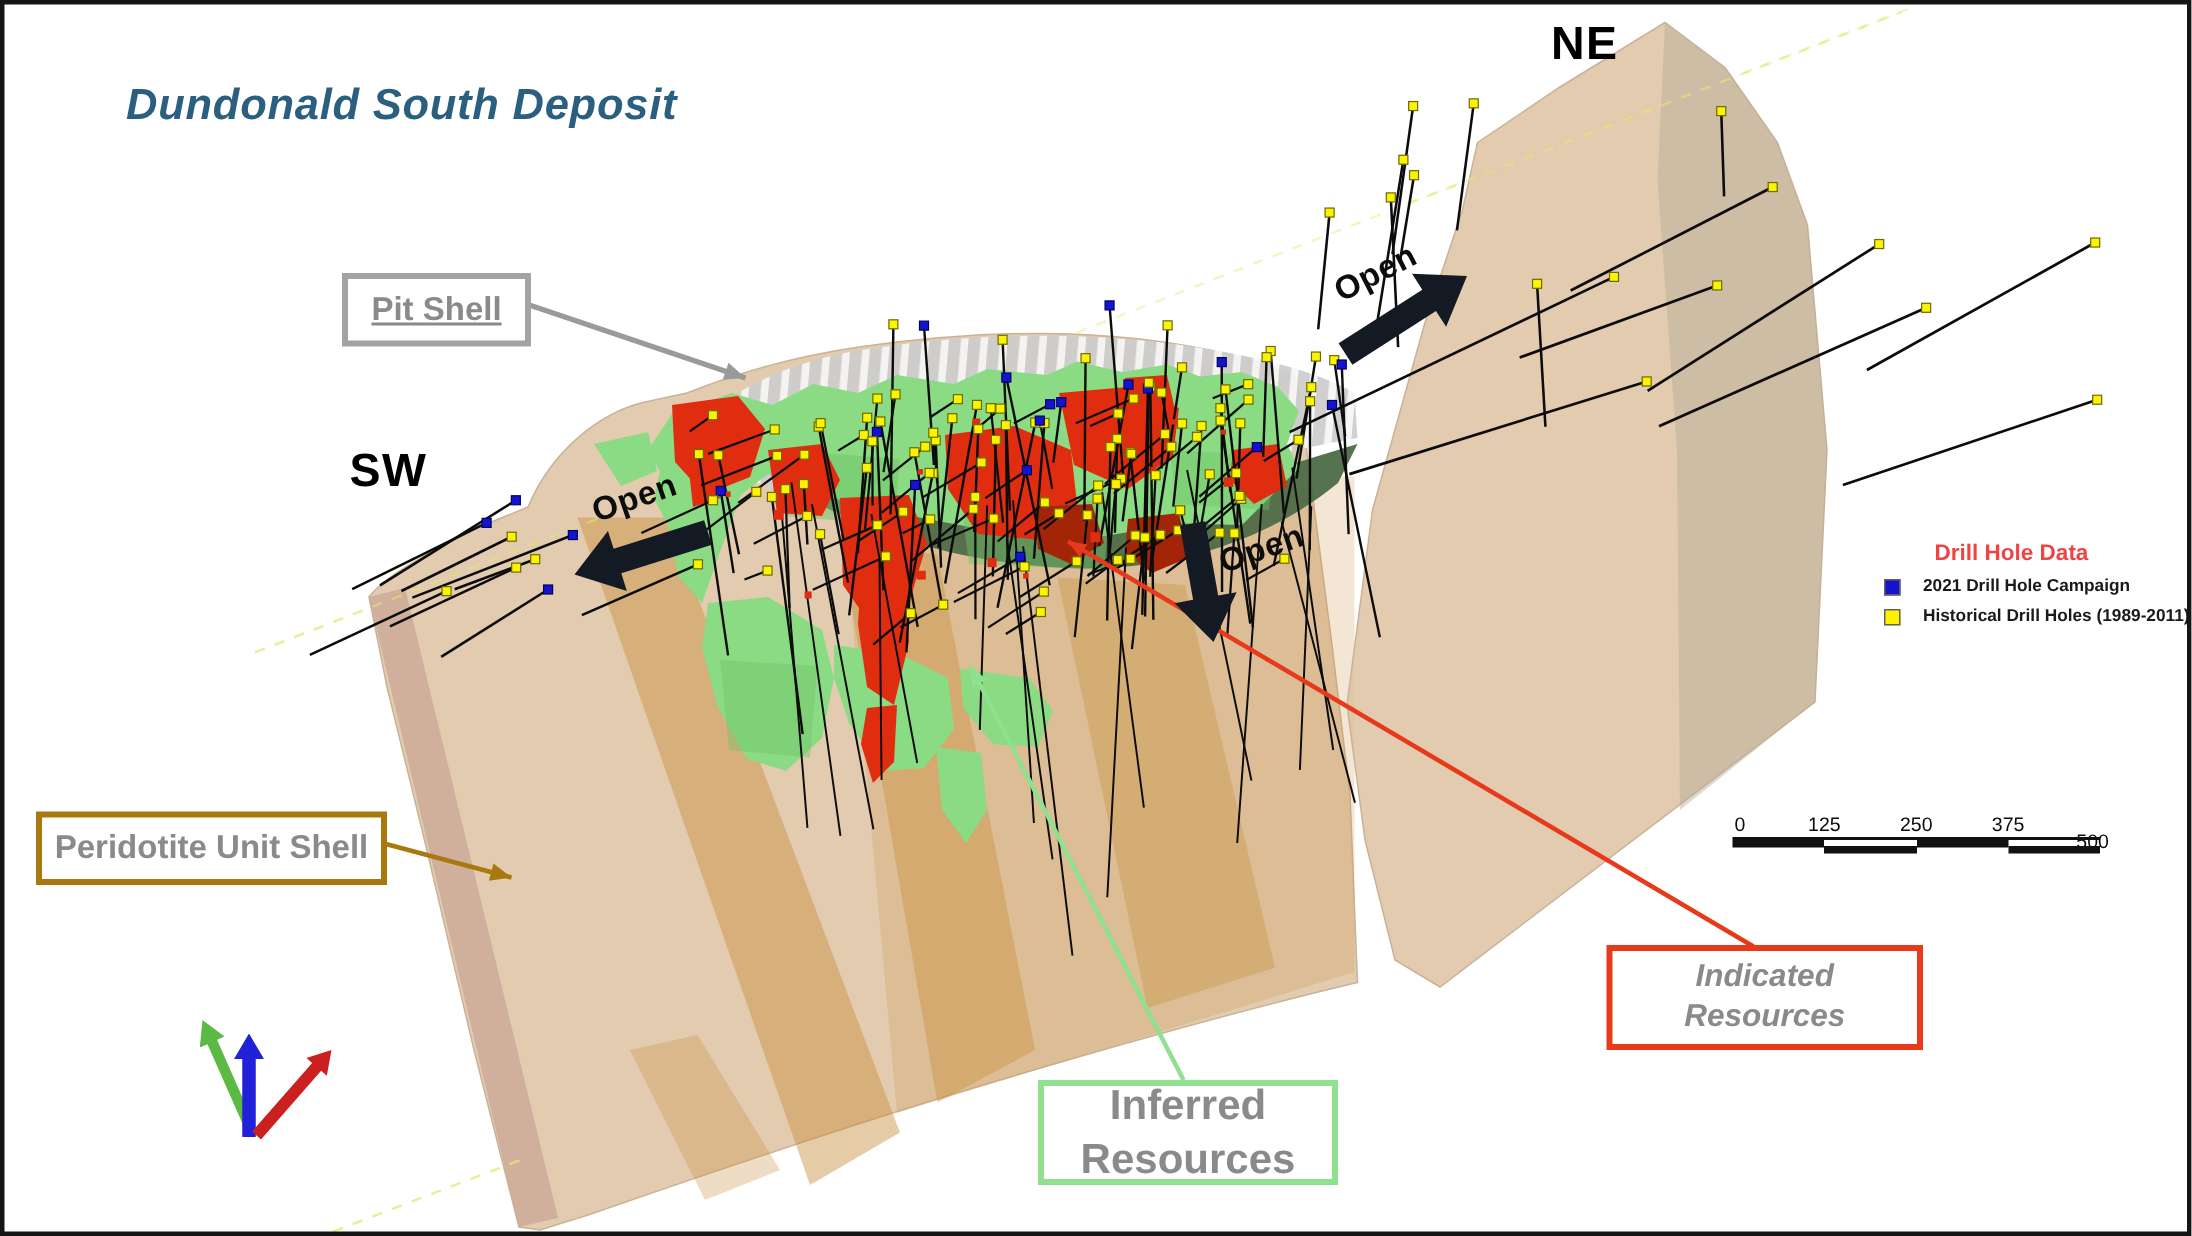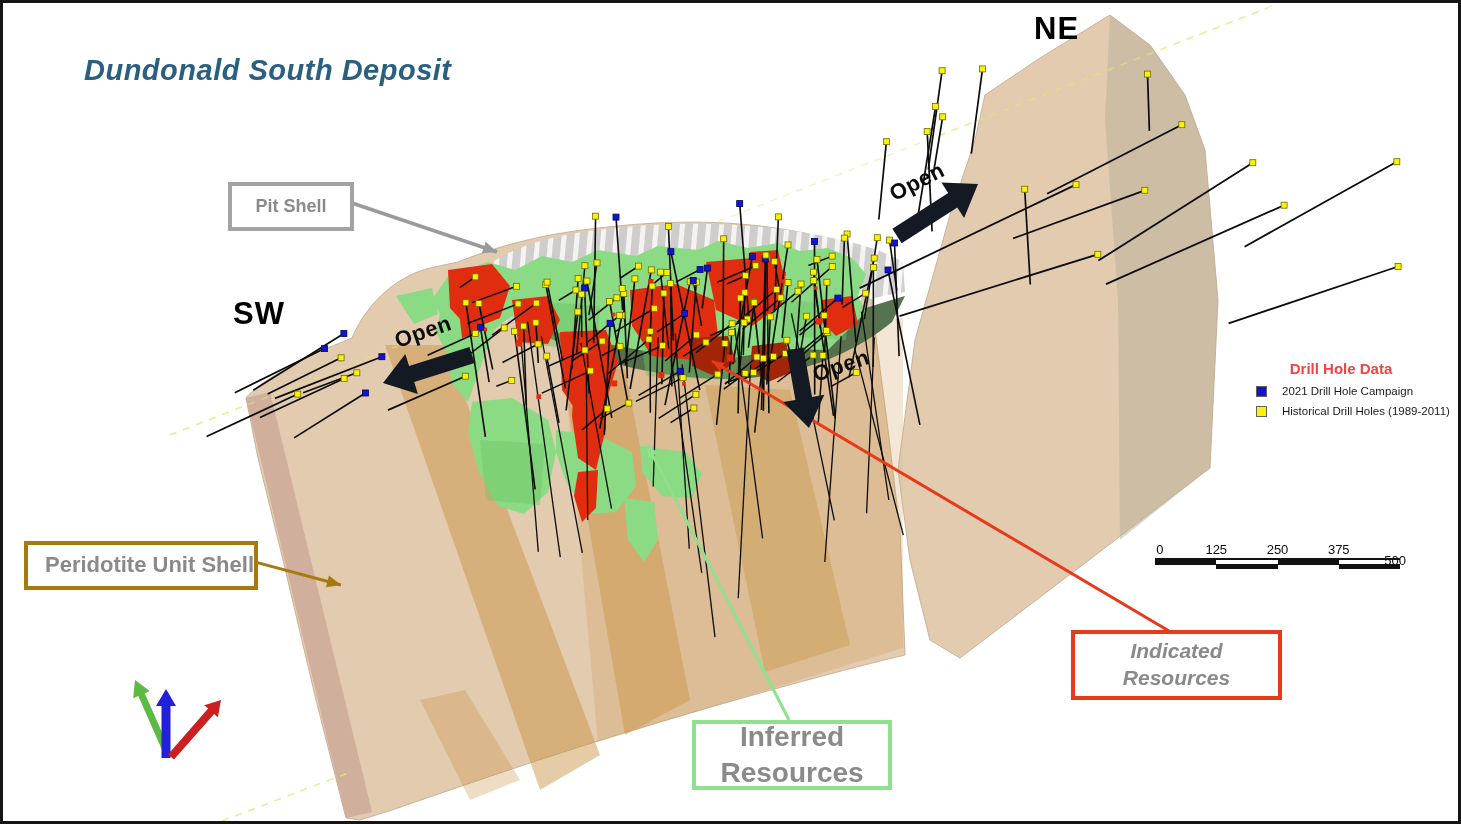--- a/index.html
+++ b/index.html
@@ -30,29 +30,29 @@
   #sw-label{left:233px;top:296px;}
   #ne-label{left:1034px;top:11px;}
   .open-label{position:absolute;font-size:22px;font-weight:700;color:#0c0c0c;letter-spacing:.5px;}
   #open-sw{left:394px;top:319px;transform:rotate(-19deg);}
   #open-mid{left:812px;top:353px;transform:rotate(-19deg);}
   #open-ne{left:888px;top:169px;transform:rotate(-27deg);}
 
   .callout{position:absolute;background:#fff;display:flex;align-items:center;justify-content:center;
     text-align:center;font-weight:700;color:var(--callout_text);z-index:20;}
   .callout .txt{line-height:1.28;}
-  #pit-box{left:228px;top:182px;width:118px;height:41px;border:4px solid var(--border_gray);font-size:18px;}
-  #peridotite-box{left:24px;top:541px;width:226px;height:41px;border:4px solid var(--leader_brown);font-size:22px;justify-content:flex-end;}
+  #pit-box{left:228px;top:182px;width:118px;height:41px;border:4px solid var(--border_gray);font-size:22px;text-decoration:underline;}
+  #peridotite-box{left:24px;top:541px;width:226px;height:41px;border:4px solid var(--leader_brown);font-size:22px;}
   #indicated-box{left:1071px;top:630px;width:203px;height:62px;border:4px solid var(--indicated_border);font-size:21px;font-style:italic;}
   #inferred-box{left:692px;top:720px;width:192px;height:62px;border:4px solid var(--inferred_border);font-size:28px;}
 
   
   .legend{position:absolute;left:1230px;top:360px;width:232px;z-index:20;}
   .legend .lg-title{font-size:15px;font-weight:700;color:#ef4444;text-align:center;width:206px;margin-left:8px;}
-  .legend .lg-row{display:flex;align-items:center;margin-top:8px;margin-left:26px;}
+  .legend .lg-row{display:flex;align-items:center;margin-top:8px;margin-left:26px;font-weight:bold;}
   .legend .swatch{width:9px;height:9px;display:inline-block;border:1px solid #62625a;flex:0 0 auto;}
   .legend .lg-label{font-size:11.5px;color:#1a1a1a;margin-left:15px;white-space:nowrap;}
 
   
   .scalebar{position:absolute;left:1155px;top:542px;width:245px;z-index:20;}
   .sb-labels{position:relative;height:16px;font-size:13px;color:#0c0c0c;}
   .sb-labels span{position:absolute;transform:translateX(-50%);}
   .sb-labels .t0{left:2%;} .sb-labels .t1{left:25%;} .sb-labels .t2{left:50%;}
   .sb-labels .t3{left:75%;} .sb-labels .t4{left:98%;margin-top:11px;}
   .sb-bar{position:relative;height:13px;}

